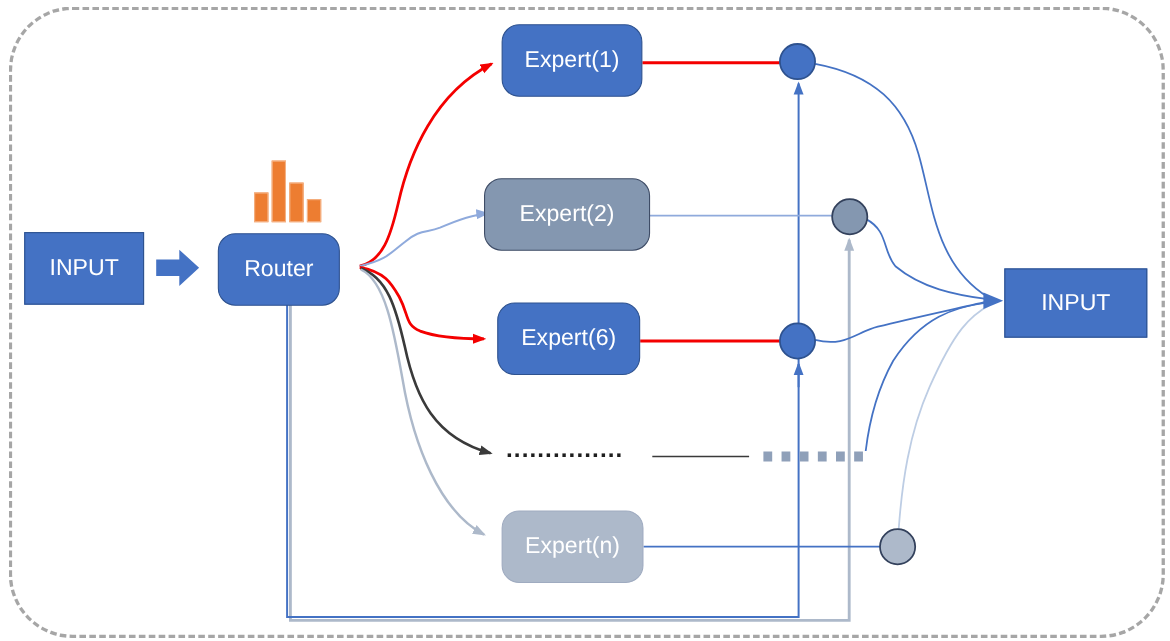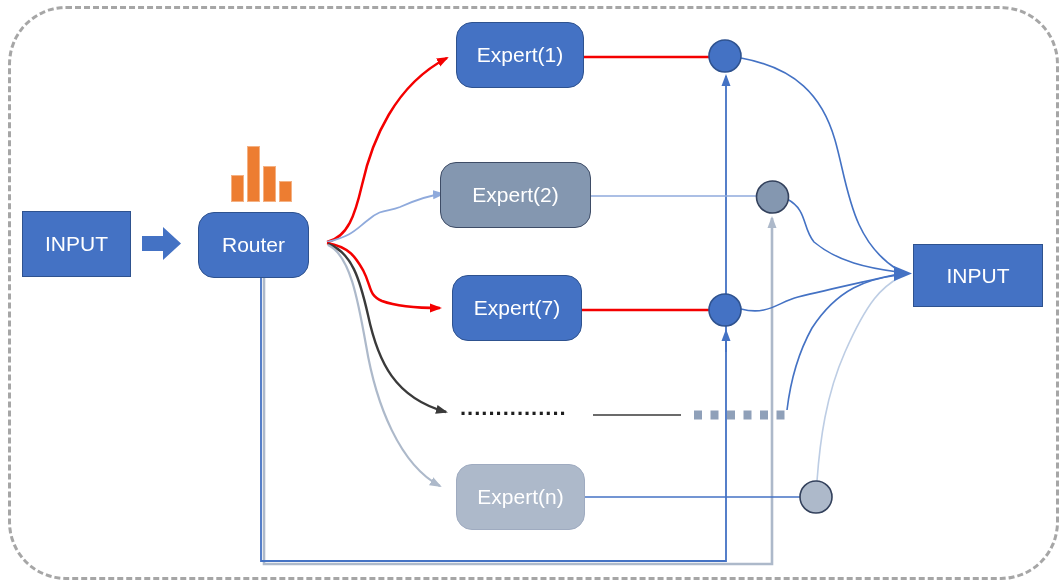--- a/index.html
+++ b/index.html
@@ -116,21 +116,21 @@
   <div class="node blue rounded n-router">
     <span>Router</span>
   </div>
   <div class="node blue rounded n-e1">
     <span>Expert(1)</span>
   </div>
   <div class="node grayb rounded n-e2">
     <span>Expert(2)</span>
   </div>
   <div class="node blue rounded n-e3">
-    <span>Expert(7)</span>
+    <span>Expert(6)</span>
   </div>
   <div class="node lightb rounded n-en">
     <span>Expert(n)</span>
   </div>
   <div class="node blue n-output">
     <span>INPUT</span>
   </div>
 
   <div class="ellipsis">...............</div>
 </div>

